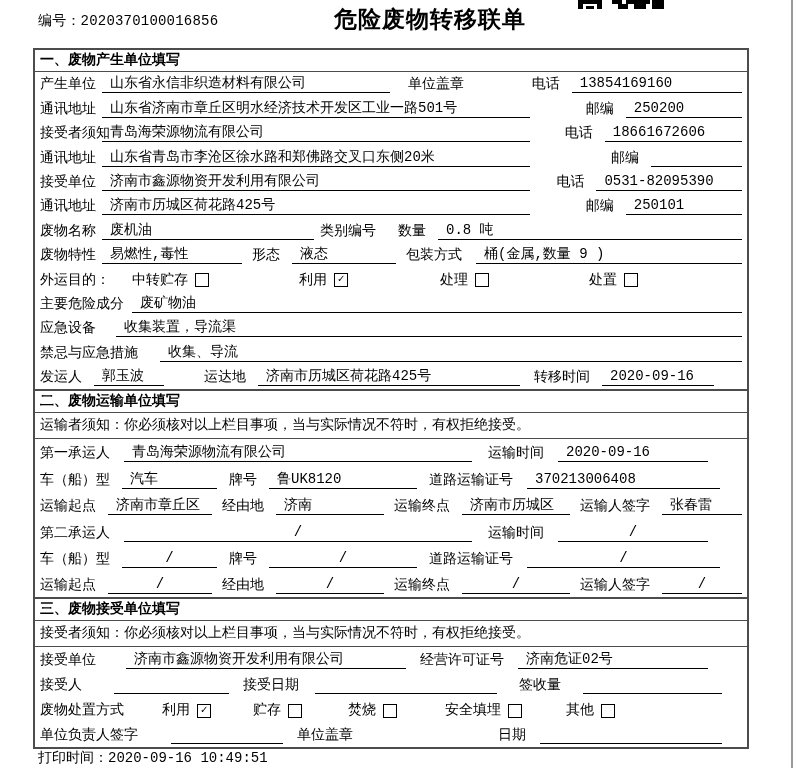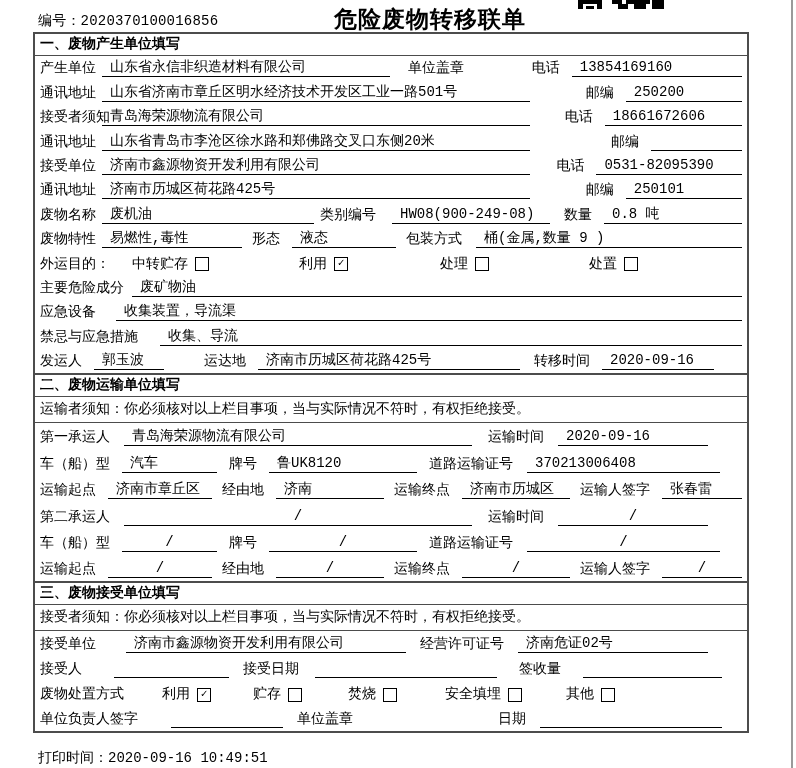--- a/index.html
+++ b/index.html
@@ -5,21 +5,21 @@
   html,body{margin:0;padding:0;background:#fff;}
   .page{position:relative;width:796px;height:768px;background:#ffffff;overflow:hidden;
         font-family:Liberation Mono, monospace;color:#000000;font-size:14px;}
   .right-edge{position:absolute;left:791px;top:0;width:2px;height:768px;background:#9a9a9a;}
   
   .doc-number{position:absolute;left:38px;top:12px;font-size:14px;letter-spacing:.2px;}
   .doc-title{position:absolute;left:0;top:4px;width:100%;text-align:center;margin:0;
              font-size:23px;font-weight:bold;letter-spacing:1px;text-indent:64px;}
   .qr{position:absolute;left:578px;top:0;}
   
-  .form-table{position:absolute;left:33px;top:32px;width:716px;box-sizing:border-box;
+  .form-table{position:absolute;left:33px;top:48px;width:716px;box-sizing:border-box;
               border:2px solid #4c4c4c;background:#fff;}
   .sec-header{height:21px;line-height:21px;padding-left:5px;font-weight:bold;
               border-bottom:1.5px solid #4c4c4c;}
   .sec-header.mid{border-top:2px solid #4c4c4c;}
   .notice-row{height:25px;line-height:25px;padding-left:5px;border-bottom:1.5px solid #4c4c4c;}
   .row{display:flex;align-items:flex-end;padding:0 5px 3px 5px;box-sizing:border-box;}
   .s1 .row{height:24.4px;}
   .s2 .row{height:26.4px;}
   .s3 .row{height:25px;}
   .row > span{line-height:17px;white-space:nowrap;}
@@ -97,21 +97,20 @@
         <span class="lab" style="width:62px">通讯地址</span>
         <span class="u" style="width:428px">济南市历城区荷花路425号</span>
         <span class="sp"></span>
         <span class="lab" style="width:40px">邮编</span>
         <span class="u fill">250101</span>
       </div>
       <div class="row">
         <span class="lab" style="width:62px">废物名称</span>
         <span class="u" style="width:212px">废机油</span>
         <span class="lab" style="margin-left:6px;width:64px">类别编号</span>
-        <span class="u" style="width:158px;margin-left:8px">HW08(900-249-08)</span>
         <span class="lab" style="margin-left:14px;width:34px">数量</span>
         <span class="u fill" style="margin-left:6px">0.8 吨</span>
       </div>
       <div class="row">
         <span class="lab" style="width:62px">废物特性</span>
         <span class="u" style="width:140px">易燃性,毒性</span>
         <span class="lab" style="margin-left:10px;width:32px">形态</span>
         <span class="u" style="width:104px;margin-left:8px">液态</span>
         <span class="lab" style="margin-left:10px;width:64px">包装方式</span>
         <span class="u fill" style="margin-left:6px">桶(金属,数量 9 )</span>

